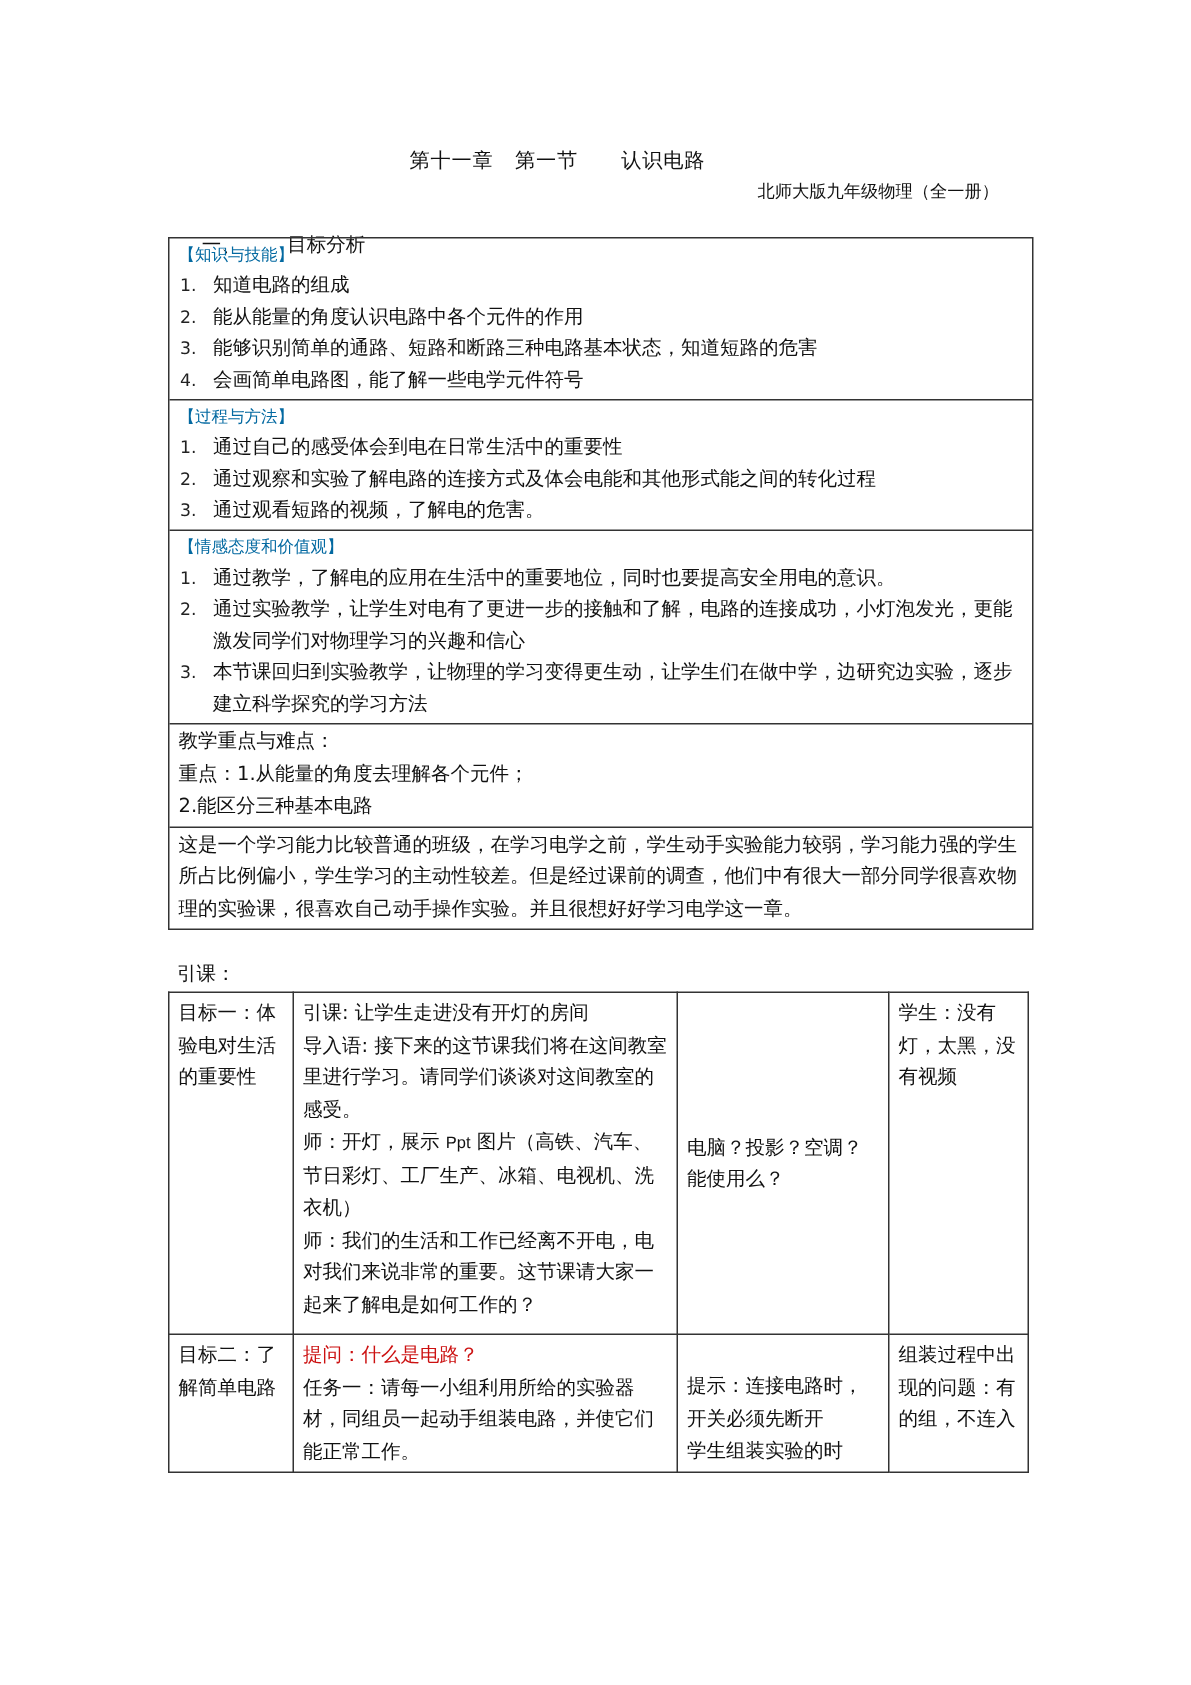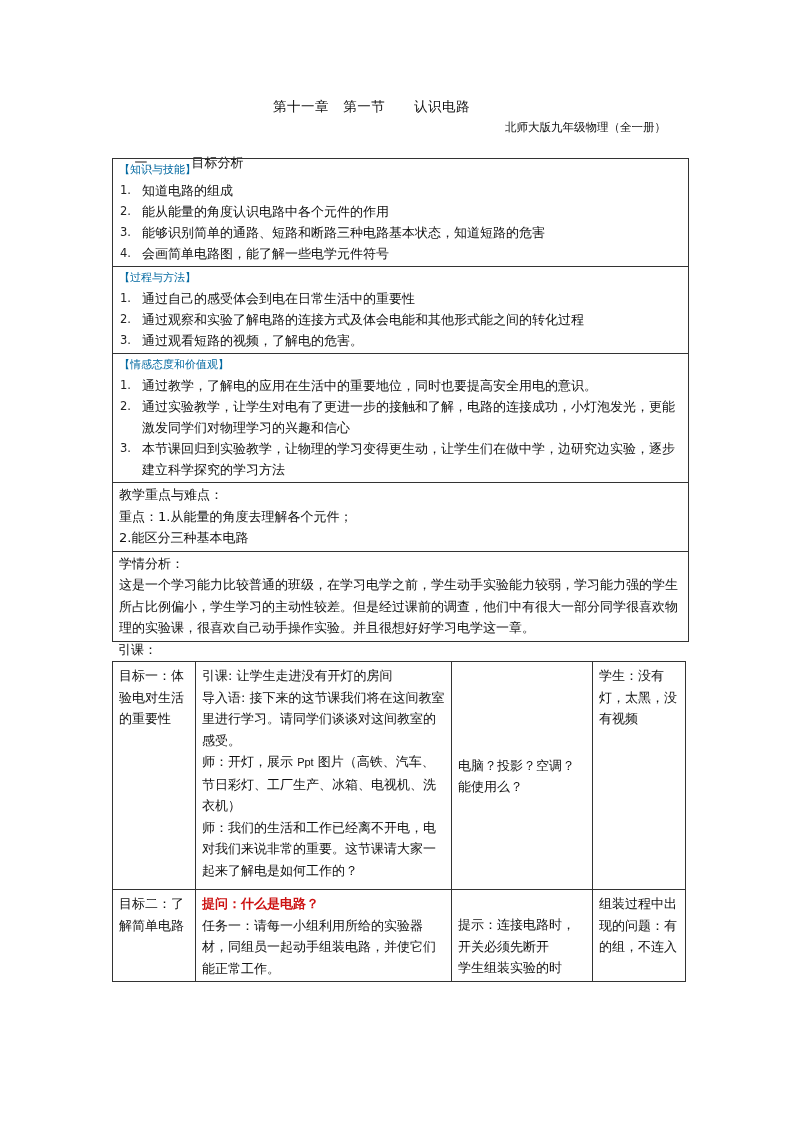--- a/index.html
+++ b/index.html
@@ -49,21 +49,21 @@
     }
     .lesson td {
       border: 1px solid #333; vertical-align: top;
       padding: 3px 6px 2px 6px; font-size: 13px; line-height: 21.5px;
     }
     .lesson td.mid { vertical-align: middle; }
     .lesson tr.head td { height: 34px; }
     .lesson tr.r1 td { height: 222px; }
     .lesson tr.r2 td { height: 79px; }
     .b { font-weight: normal; }
-    .red { color: #cc1111; font-weight: bold; }
+    .red { color: #cc1111; font-weight: normal; }
     .latin { font-family: "Liberation Sans", sans-serif; font-size: 11px; }
   </style>
 </head>
 <body>
 
 <div class="page">
 
   <div class="title">第十一章   第一节      认识电路</div>
   <div class="subtitle">北师大版九年级物理（全一册）</div>
   <div class="section-head">
@@ -123,21 +123,20 @@
         </div>
     </div>
 
     <div class="block">
       <div class="plain">教学重点与难点：</div>
       <div class="plain">重点：1.从能量的角度去理解各个元件；</div>
       <div class="plain">2.能区分三种基本电路</div>
     </div>
 
     <div class="block">
-      <div class="plain">学情分析：</div>
       <div class="plain">这是一个学习能力比较普通的班级，在学习电学之前，学生动手实验能力较弱，学习能力强的学生所占比例偏小，学生学习的主动性较差。但是经过课前的调查，他们中有很大一部分同学很喜欢物理的实验课，很喜欢自己动手操作实验。并且很想好好学习电学这一章。</div>
     </div>
   </div>
 
   <div class="yinke">引课：</div>
 
   <table class="lesson">
     <colgroup>
       <col style="width:83px">
       <col style="width:256px">

